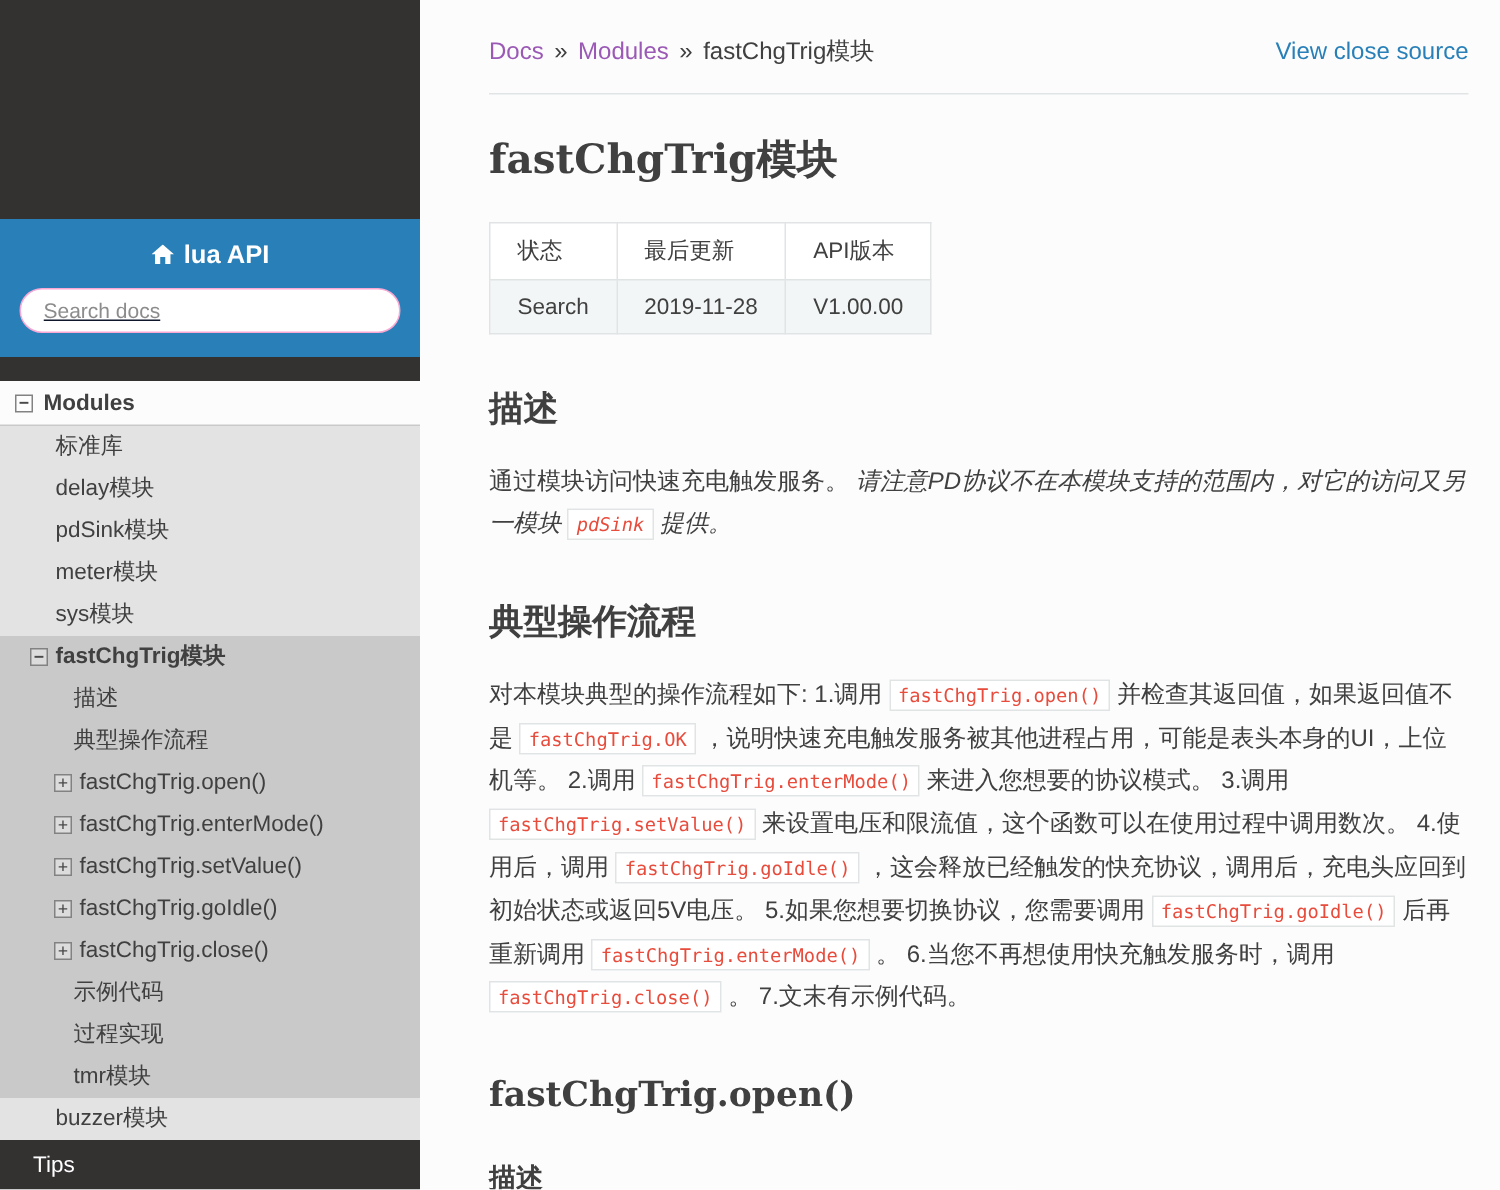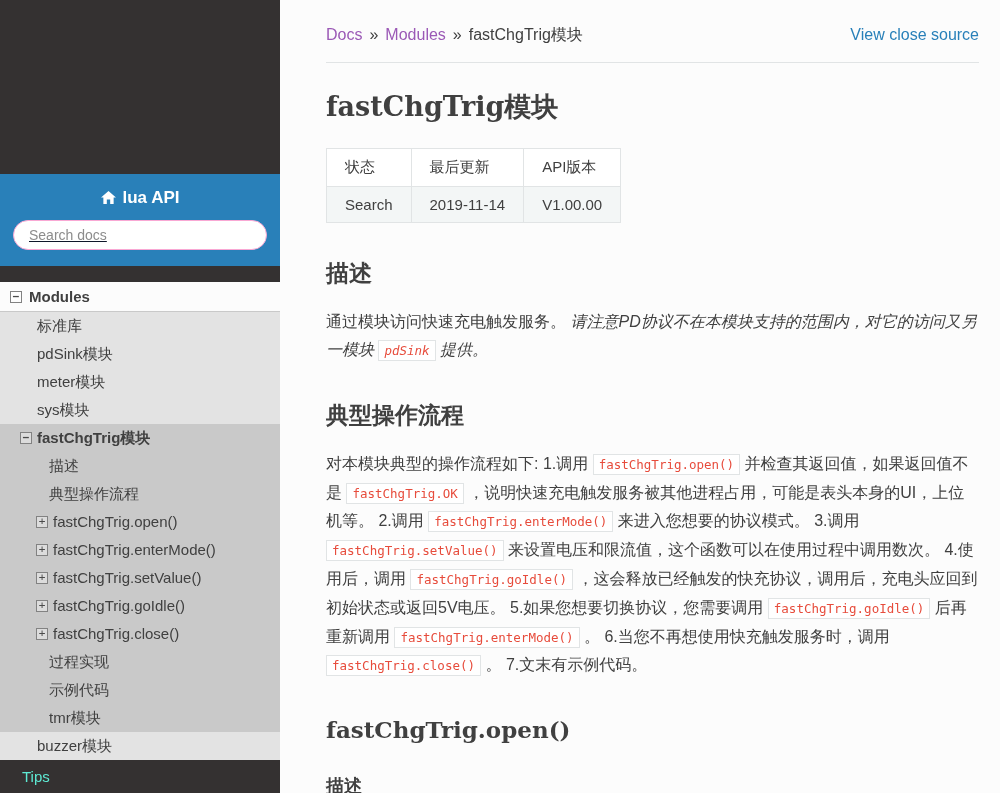--- a/index.html
+++ b/index.html
@@ -43,21 +43,21 @@
   .nav-item{display:flex;align-items:center;gap:5px;color:var(--c-text);
             padding:6px 2px 6px 37px;cursor:pointer;line-height:16px;}
   .nav-item.l2{background:var(--c-l2bg);}
   .nav-item.l2.current{background:var(--c-curbg);font-weight:bold;padding-left:20px;}
   .nav-item.l3{background:var(--c-curbg);padding-left:49px;}
   .nav-item.l3.expandable{padding-left:36px;}
   .toggle{flex-shrink:0;display:inline-flex;align-items:center;justify-content:center;
           width:12px;height:12px;border:1px solid #828282;color:#4a4a4a;
           font-size:11px;line-height:10px;font-family:"DejaVu Sans Mono",monospace;
           background:rgba(255,255,255,.35);}
-  .tips-row{color:#5eead4;padding:8px 14px 8px 22px;cursor:pointer;}
+  .tips-row{color:#ffffff;padding:8px 14px 8px 22px;cursor:pointer;}
 
   
   .main{flex:1;background:var(--c-pagebg);padding:25px 21px 0 46px;overflow:hidden;}
   .crumb-bar{display:flex;justify-content:space-between;align-items:flex-start;
              font-size:16px;line-height:20px;}
   .crumbs a{color:var(--c-purple);text-decoration:none;}
   .crumbs .sep{color:var(--c-text);margin:0 7px;}
   .view-src{color:var(--c-blue);text-decoration:none;font-size:16px;}
   hr.top-rule{border:0;border-top:1px solid var(--c-border);margin:17px 0 27px;}
 
@@ -103,20 +103,23 @@
     <nav class="nav">
       <div class="l1-row">
         <span class="toggle">−</span>
         <span>Modules</span>
       </div>
       <div id="nav-items">
           <div class="nav-item l2">
             <span>标准库</span>
           </div>
           <div class="nav-item l2">
+            <span>delay模块</span>
+          </div>
+          <div class="nav-item l2">
             <span>pdSink模块</span>
           </div>
           <div class="nav-item l2">
             <span>meter模块</span>
           </div>
           <div class="nav-item l2">
             <span>sys模块</span>
           </div>
           <div class="nav-item l2 current">
             <span class="toggle">−</span>
@@ -142,24 +145,24 @@
           </div>
           <div class="nav-item l3  expandable">
             <span class="toggle">+</span>
             <span>fastChgTrig.goIdle()</span>
           </div>
           <div class="nav-item l3  expandable">
             <span class="toggle">+</span>
             <span>fastChgTrig.close()</span>
           </div>
           <div class="nav-item l3">
+            <span>示例代码</span>
+          </div>
+          <div class="nav-item l3">
             <span>过程实现</span>
-          </div>
-          <div class="nav-item l3">
-            <span>示例代码</span>
           </div>
           <div class="nav-item l3">
             <span>tmr模块</span>
           </div>
           <div class="nav-item l2">
             <span>buzzer模块</span>
           </div>
         </div>
       <div class="tips-row">Tips</div>
     </nav>
@@ -178,21 +181,21 @@
         <thead>
           <tr>
             <th>状态</th>
             <th>最后更新</th>
             <th>API版本</th>
           </tr>
         </thead>
         <tbody>
           <tr>
             <td>Search</td>
-            <td>2019-11-14</td>
+            <td>2019-11-28</td>
             <td>V1.00.00</td>
           </tr>
         </tbody>
       </table>
 
     <div id="sections">
         <h2>描述</h2>
         <p><span>通过模块访问快速充电触发服务。 </span><em>请注意PD协议不在本模块支持的范围内，对它的访问又另一模块 </em><code class="inline em">pdSink</code><em> 提供。</em></p>
         <h2>典型操作流程</h2>
         <p><span>对本模块典型的操作流程如下: 1.调用 </span><code class="inline">fastChgTrig.open()</code><span> 并检查其返回值，如果返回值不是 </span><code class="inline">fastChgTrig.OK</code><span> ，说明快速充电触发服务被其他进程占用，可能是表头本身的UI，上位机等。 2.调用 </span><code class="inline">fastChgTrig.enterMode()</code><span> 来进入您想要的协议模式。 3.调用 </span><code class="inline">fastChgTrig.setValue()</code><span> 来设置电压和限流值，这个函数可以在使用过程中调用数次。 4.使用后，调用 </span><code class="inline">fastChgTrig.goIdle()</code><span> ，这会释放已经触发的快充协议，调用后，充电头应回到初始状态或返回5V电压。 5.如果您想要切换协议，您需要调用 </span><code class="inline">fastChgTrig.goIdle()</code><span> 后再重新调用 </span><code class="inline">fastChgTrig.enterMode()</code><span> 。 6.当您不再想使用快充触发服务时，调用 </span><code class="inline">fastChgTrig.close()</code><span> 。 7.文末有示例代码。</span></p>

